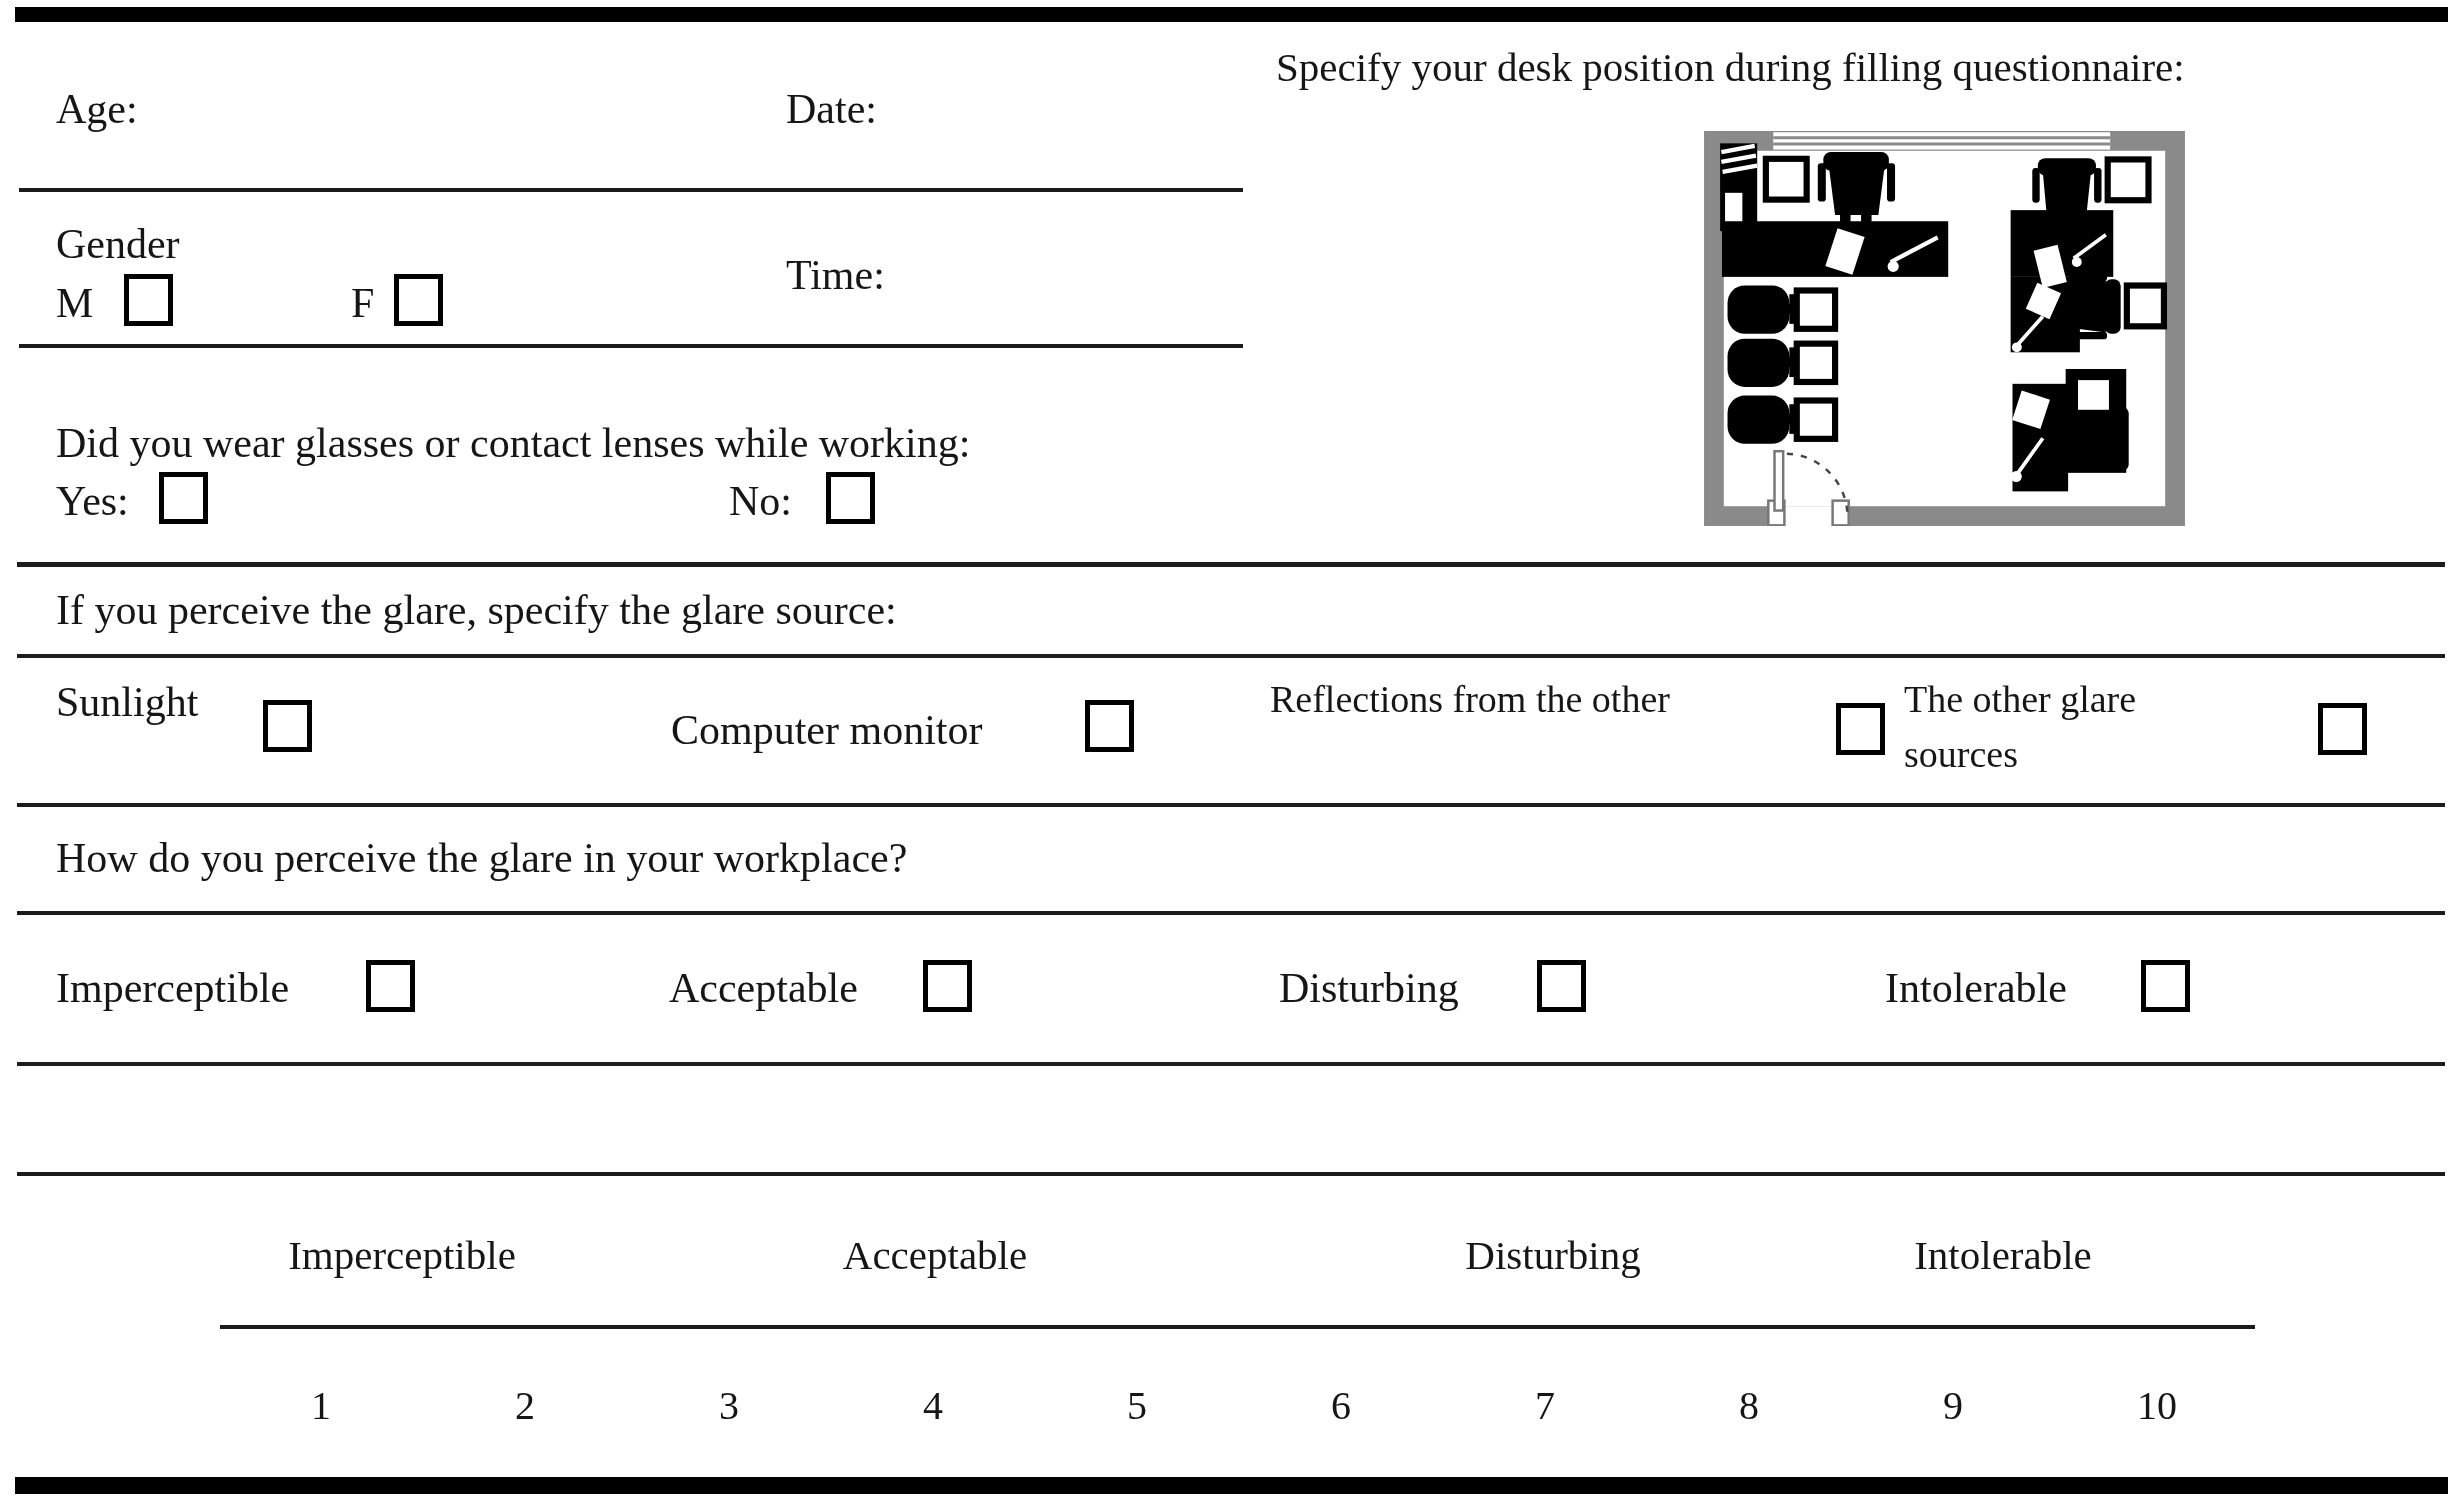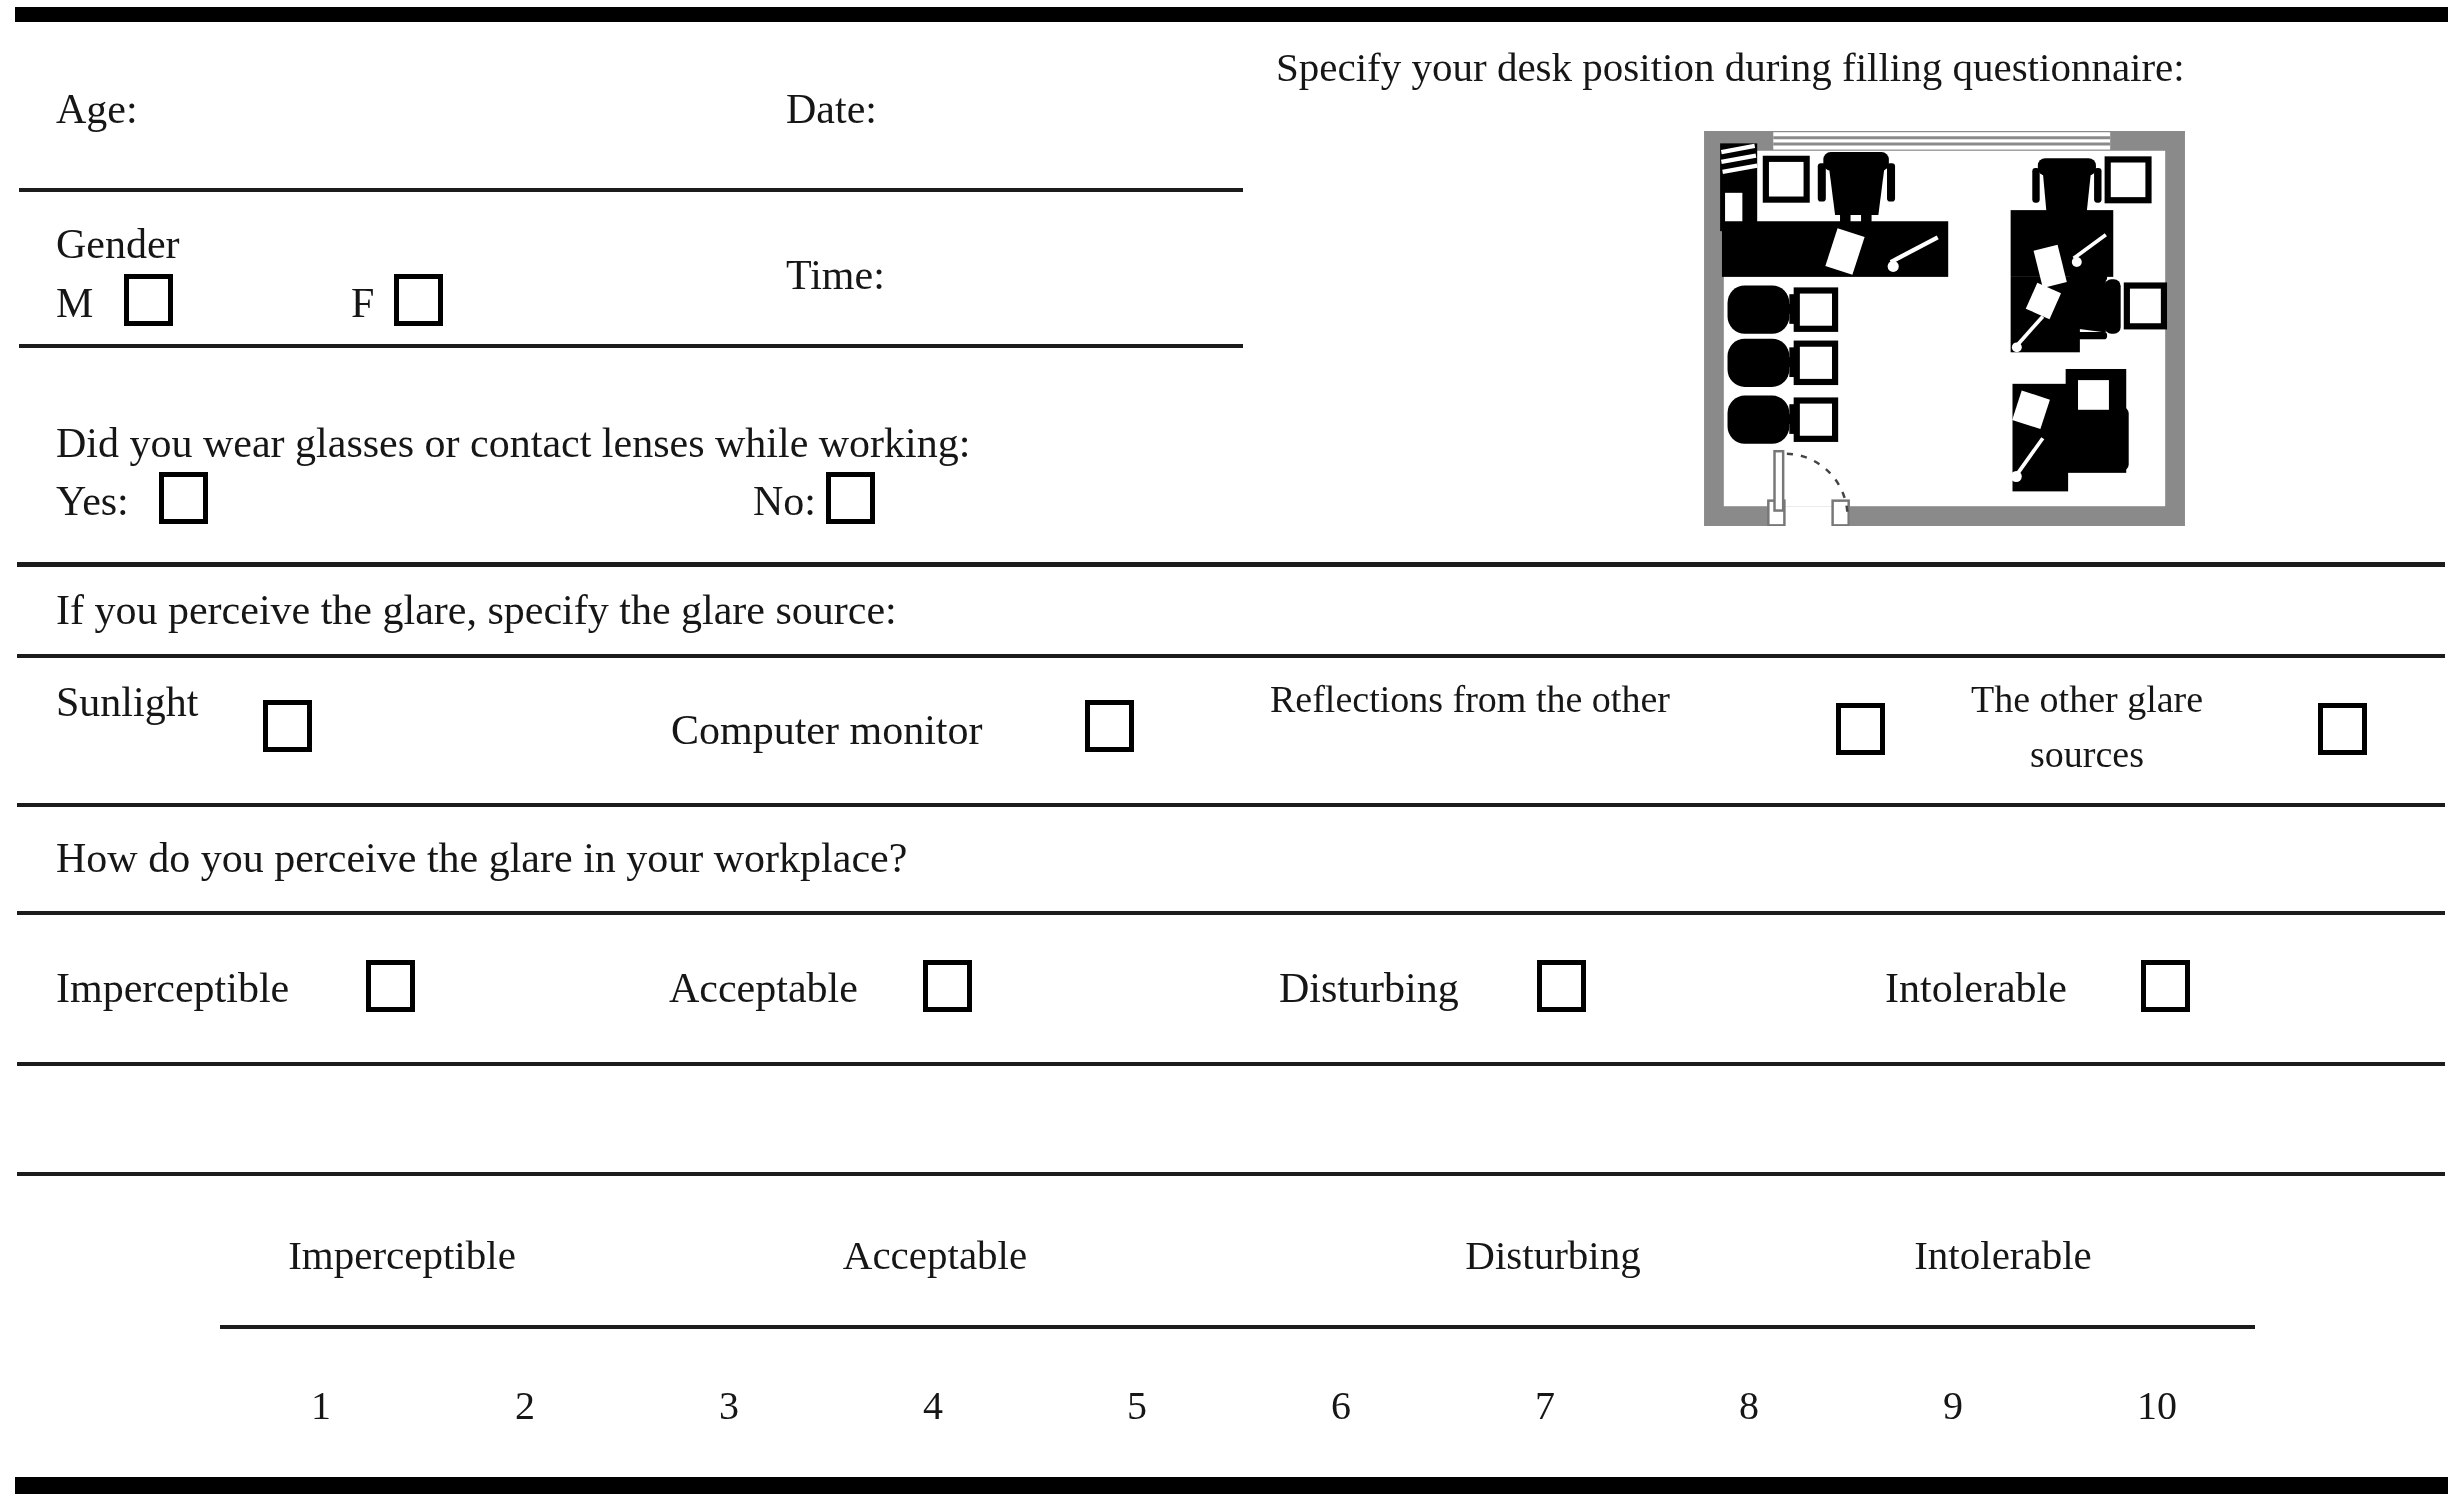--- a/index.html
+++ b/index.html
@@ -48,21 +48,21 @@
   <div class="t" style="left:56px;top:220px;">Gender</div>
   <div class="t" style="left:56px;top:279px;">M</div>
   <div class="cb" style="left:124px;top:274px;"></div>
   <div class="t" style="left:351px;top:279px;">F</div>
   <div class="cb" style="left:394px;top:274px;"></div>
   <div class="t" style="left:786px;top:251px;">Time:</div>
 
   <div class="t" style="left:56px;top:419px;">Did you wear glasses or contact lenses while working:</div>
   <div class="t" style="left:56px;top:477px;">Yes:</div>
   <div class="cb" style="left:159px;top:472px;"></div>
-  <div class="t" style="left:753px;top:477px;">No:</div>
+  <div class="t" style="left:729px;top:477px;">No:</div>
   <div class="cb" style="left:826px;top:472px;"></div>
 
   <div class="hdr" style="left:1276px;top:43px;">Specify your desk position during filling questionnaire:</div>
 
   <svg style="position:absolute;left:1704px;top:131px;" width="481" height="395" viewBox="0 0 778 639">
 
     <rect x="0" y="0" width="778" height="639" fill="#8a8a8a"></rect>
     <rect x="32" y="32" width="714" height="575" fill="#ffffff"></rect>
 
     <g>
@@ -164,21 +164,21 @@
   <div class="cb" style="left:263px;top:700px;"></div>
 
   <div class="t" style="left:671px;top:706px;">Computer monitor</div>
   <div class="cb" style="left:1085px;top:700px;"></div>
 
   <div class="t2" style="left:1270px;top:672px;text-align:center;">
     <span style="display:block;">Reflections from the other</span>
   </div>
   <div class="cb" style="left:1836px;top:703px;"></div>
 
-  <div class="t2" style="left:1971px;top:672px;text-align:center;">
+  <div class="t2" style="left:1904px;top:672px;">
     <span style="display:block;">The other glare</span>
     <span style="display:block;">sources</span>
   </div>
   <div class="cb" style="left:2318px;top:703px;"></div>
 
   <div class="t" style="left:56px;top:834px;">How do you perceive the glare in your workplace?</div>
 
   <div class="t" style="left:56px;top:964px;">Imperceptible</div>
   <div class="cb" style="left:366px;top:960px;"></div>
 

